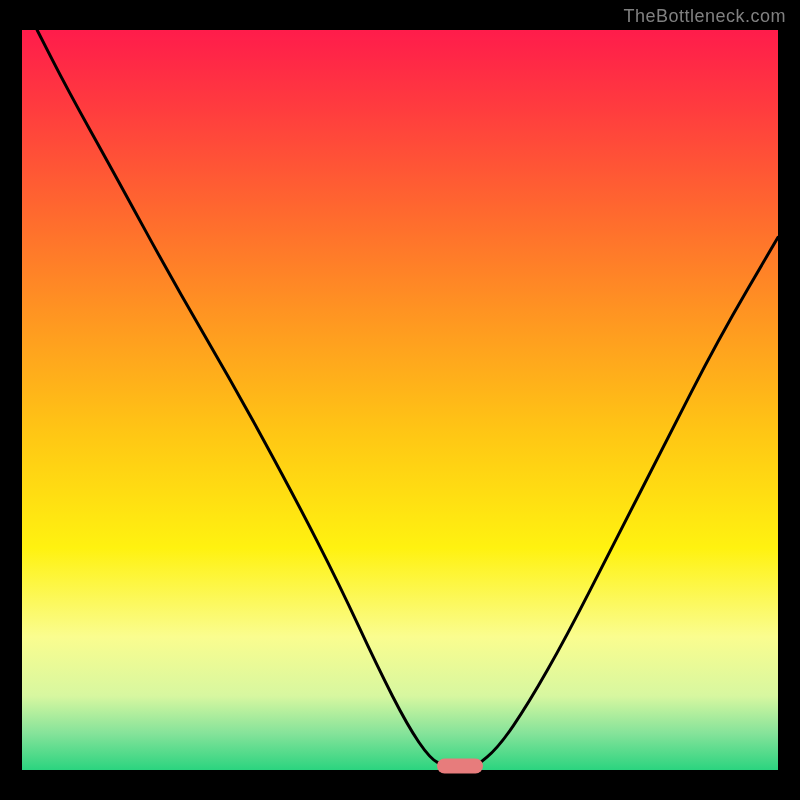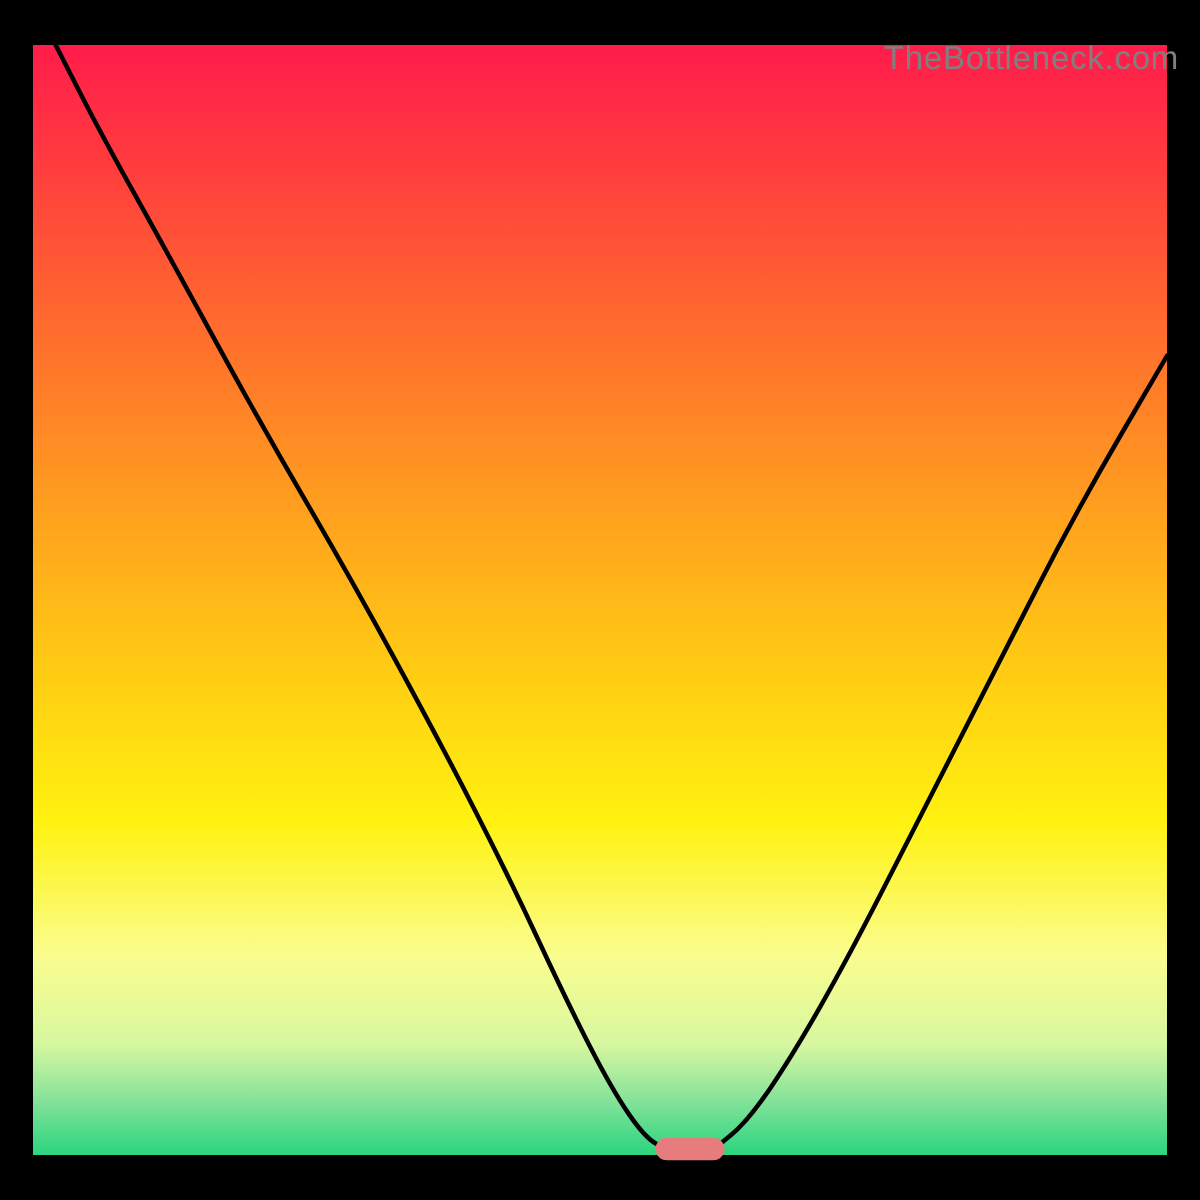--- a/index.html
+++ b/index.html
@@ -15,25 +15,24 @@
     position: relative;
     width: 800px;
     height: 800px;
     background: #000;
   }
   .watermark {
     position: absolute;
     top: 6px;
     right: 14px;
     color: #808080;
-    font-size: 22px;
+    font-size: 18px;
     letter-spacing: 0.5px;
     font-weight: 400;
     z-index: 5;
-    margin-top: 20px;
   }
   .plot {
     position: absolute;
     left: 22px;
     top: 30px;
     width: 756px;
     height: 740px;
   }
   .plot svg {
     display: block;

